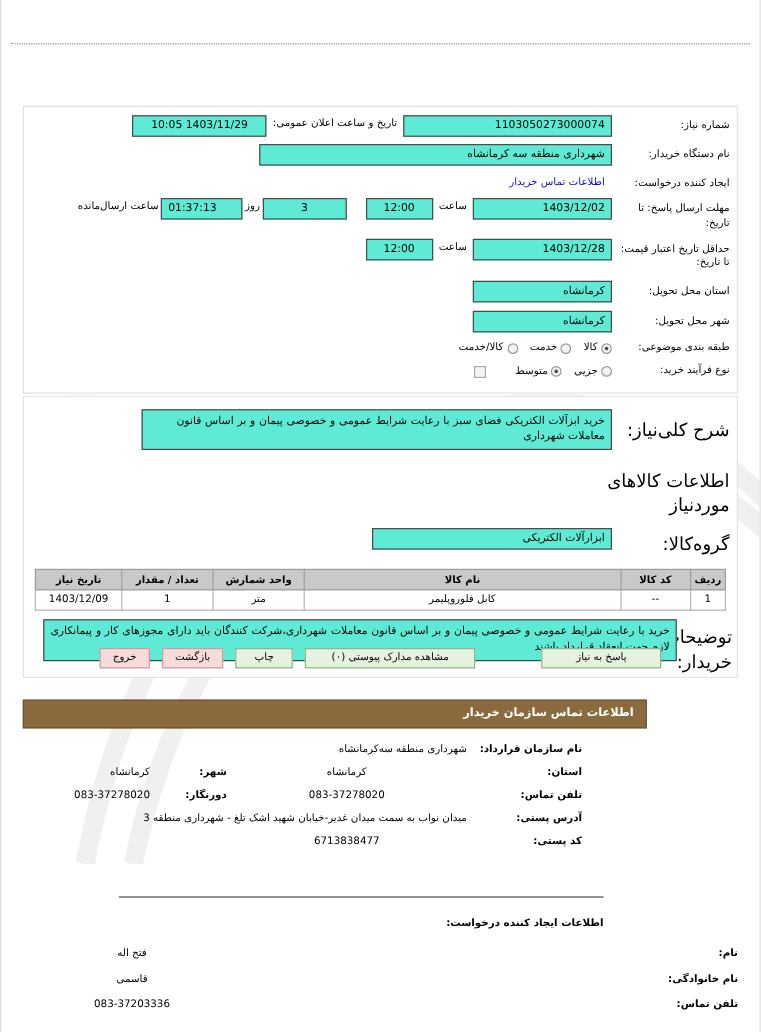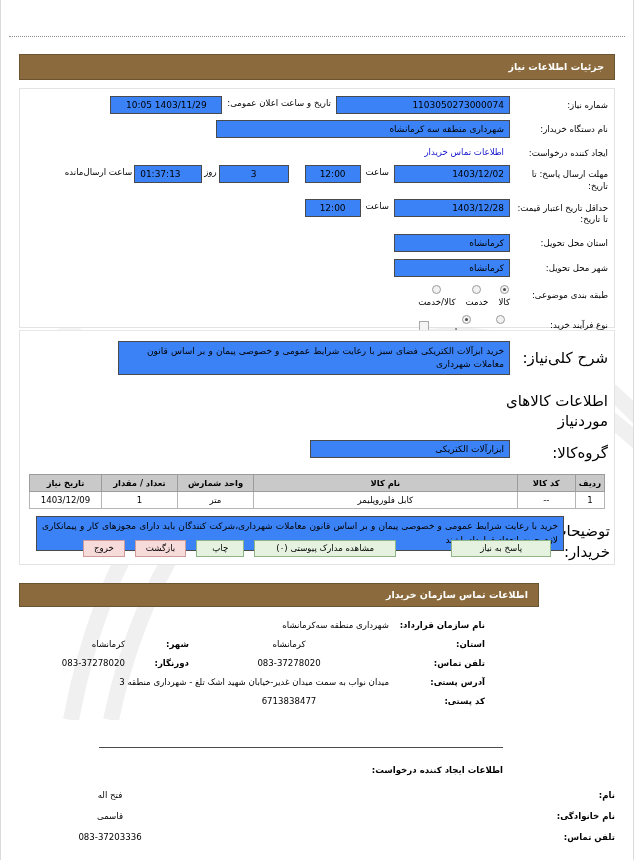--- a/index.html
+++ b/index.html
@@ -71,21 +71,21 @@
     flex: 0 0 104px;
     text-align: right;
     padding: 4px 6px 0 4px;
     font-size: 8.6px;
     line-height: 1.32;
     color: #000;
   }
   .lbl.bold { font-weight: normal; font-size: 15px; }
   .fld {
     border: 1px solid #4a4a4a;
-    background: #3b82f6;
+    background: #5eead4;
     height: 18px;
     line-height: 16px;
     padding: 0 5px;
     font-size: 9px;
     text-align: right;
     overflow: hidden;
     white-space: nowrap;
   }
   .fld.ta {
     height: auto; min-height: 32px;
@@ -101,21 +101,21 @@
   }
   .link {
     color: #1111cc;
     font-size: 8.6px;
     text-decoration: none;
     padding: 3px 6px 0 6px;
     white-space: nowrap;
     cursor: pointer;
   }
   
-  .radio-wrap { display:flex; align-items:center; gap:3px; margin-left:10px;flex-direction:column; }
+  .radio-wrap { display:flex; align-items:center; gap:3px; margin-left:10px; }
   .radio {
     width: 9px; height: 9px; border-radius: 50%;
     border: 1px solid #9a9a9a;
     background: #f2f2f2;
     display: inline-block;
     position: relative;
     flex: 0 0 9px;
   }
   .radio.on::after {
     content: ""; position: absolute;
@@ -226,21 +226,20 @@
     <g fill="none" stroke="#e2e2e2" stroke-width="16">
       <path d="M 70 420 Q 120 150 330 60 Q 520 -10 640 120"></path>
       <path d="M 110 420 Q 160 180 350 95 Q 530 30 650 155"></path>
     </g>
     <g fill="#ededed">
       <path d="M 40 40 q 30 -28 58 2 q 20 22 -6 42 q -26 20 -46 -6 l 14 -10 q 10 12 22 4 q 12 -10 0 -22 q -14 -12 -28 2 z"></path>
       <path d="M 240 150 q 42 -40 82 4 q 26 30 -10 58 q -36 28 -66 -10 l 20 -14 q 14 18 32 6 q 16 -14 0 -32 q -20 -18 -38 4 z"></path>
     </g>
   </svg>
 
-  <div class="bar" id="bar-need">جزئیات اطلاعات نیاز</div>
 
   <div class="panel" id="panel-top">
 
     <div class="row" style="padding-top:7px;">
       <div class="lbl">شماره نیاز:</div>
       <div class="fld" style="width:174px;">1103050273000074</div>
       <div class="inline-lbl">تاریخ و ساعت اعلان عمومی:</div>
       <div class="fld" style="width:112px;text-align:center;">1403/11/29 10:05</div>
     </div>
 

